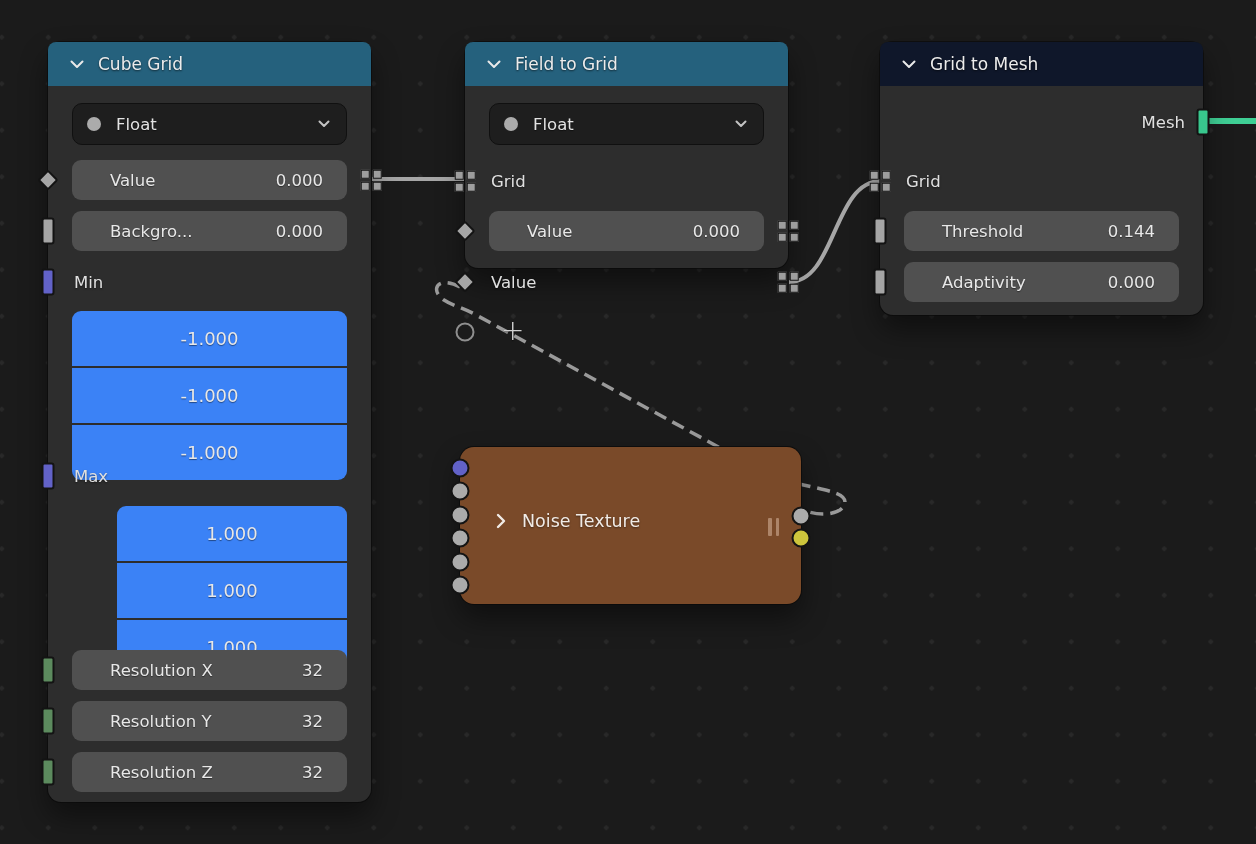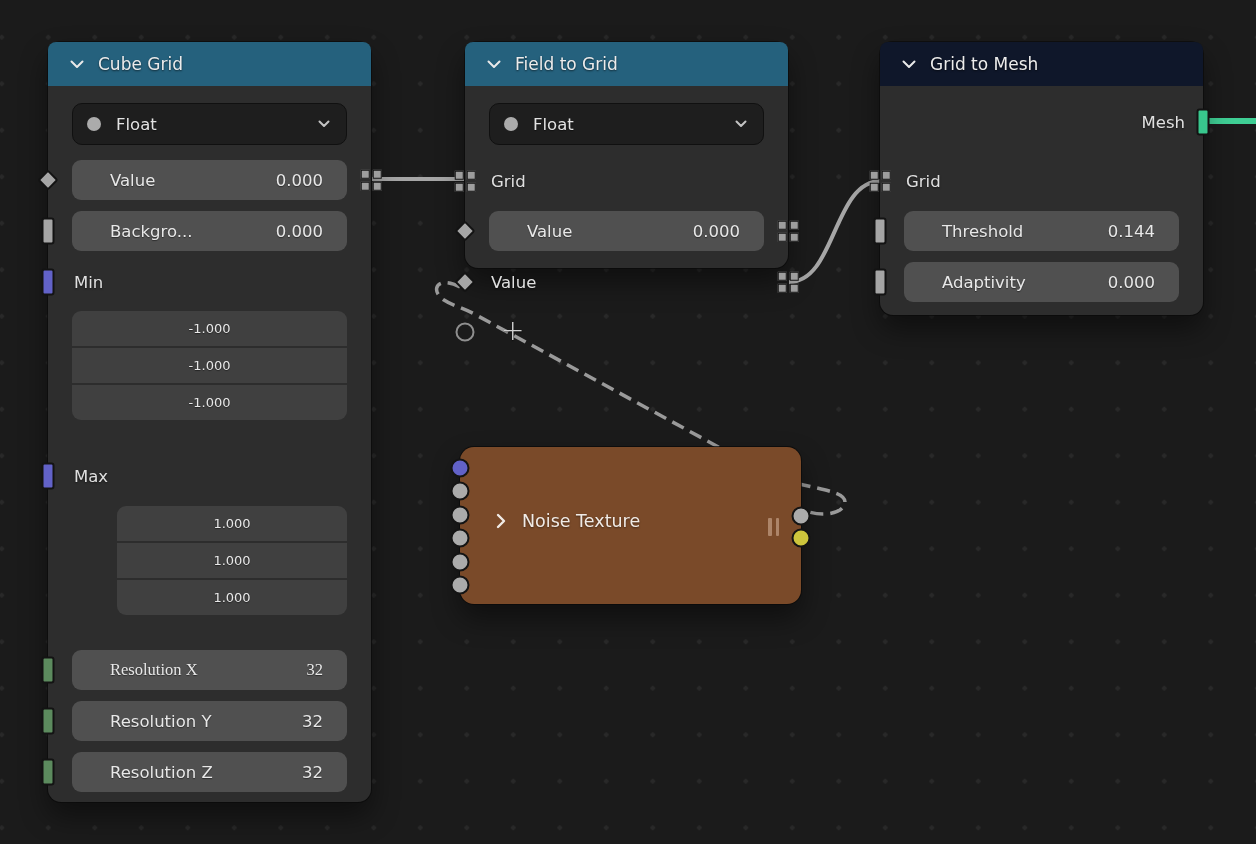--- a/index.html
+++ b/index.html
@@ -38,22 +38,22 @@
     padding:0 24px 0 38px;box-sizing:border-box;
     color:#e8e8e8;font-size:16.5px;text-shadow:0 1px 1px rgba(0,0,0,.45);
   }
   .row-label{
     position:absolute;left:26px;height:30px;display:flex;align-items:center;
     color:#e0e0e0;font-size:16.5px;text-shadow:0 1px 2px rgba(0,0,0,.5);white-space:nowrap;
   }
   .row-label.right{left:auto;right:18px;}
   .vec-group{position:absolute;left:24px;right:24px;display:flex;flex-direction:column;gap:2px;}
   .vec-field{
-    height:35px;background:#404040;display:flex;align-items:center;justify-content:center;
-    color:#e8e8e8;font-size:13px;text-shadow:0 1px 1px rgba(0,0,0,.45);
+    height:55px;background:#3b82f6;display:flex;align-items:center;justify-content:center;
+    color:#e8e8e8;font-size:18px;text-shadow:0 1px 1px rgba(0,0,0,.45);
   }
   .vec-field:first-child{border-radius:9px 9px 0 0;}
   .vec-field:last-child{border-radius:0 0 9px 9px;}
   
   .sock{position:absolute;transform:translate(-50%,-50%);z-index:3;}
   .sock.sL{left:0;}
   .sock.sR{left:100%;}
   .sock-rect{width:13px;height:27px;border:2px solid #131313;border-radius:3px;box-sizing:border-box;}
   .sock-diamond{width:15px;height:15px;border:2px solid #131313;border-radius:2.5px;box-sizing:border-box;
     transform:translate(-50%,-50%) rotate(45deg);background:#a5a5a5;}
@@ -122,21 +122,21 @@
     <div class="vec-field">-1.000</div>
   </div>
 
   <div class="row-label" style="top:419px;">Max</div>
   <div class="vec-group" style="top:464px;margin-left:45px;">
     <div class="vec-field">1.000</div>
     <div class="vec-field">1.000</div>
     <div class="vec-field">1.000</div>
   </div>
 
-  <div class="widget" style="top:608px;font-family:Liberation Serif, serif;">
+  <div class="widget" style="top:608px;">
     <span>Resolution X</span>
     <span>32</span>
   </div>
   <div class="widget" style="top:659px;">
     <span>Resolution Y</span>
     <span>32</span>
   </div>
   <div class="widget" style="top:710px;">
     <span>Resolution Z</span>
     <span>32</span>

